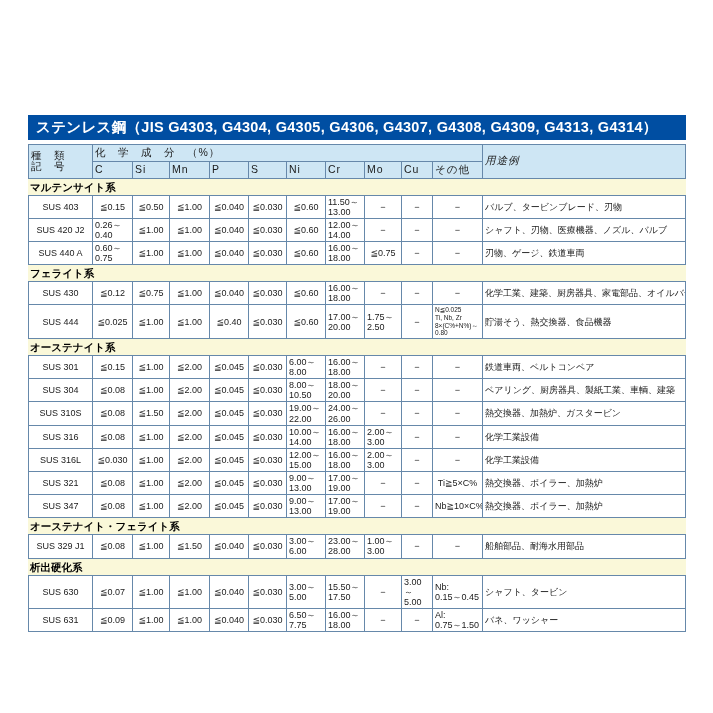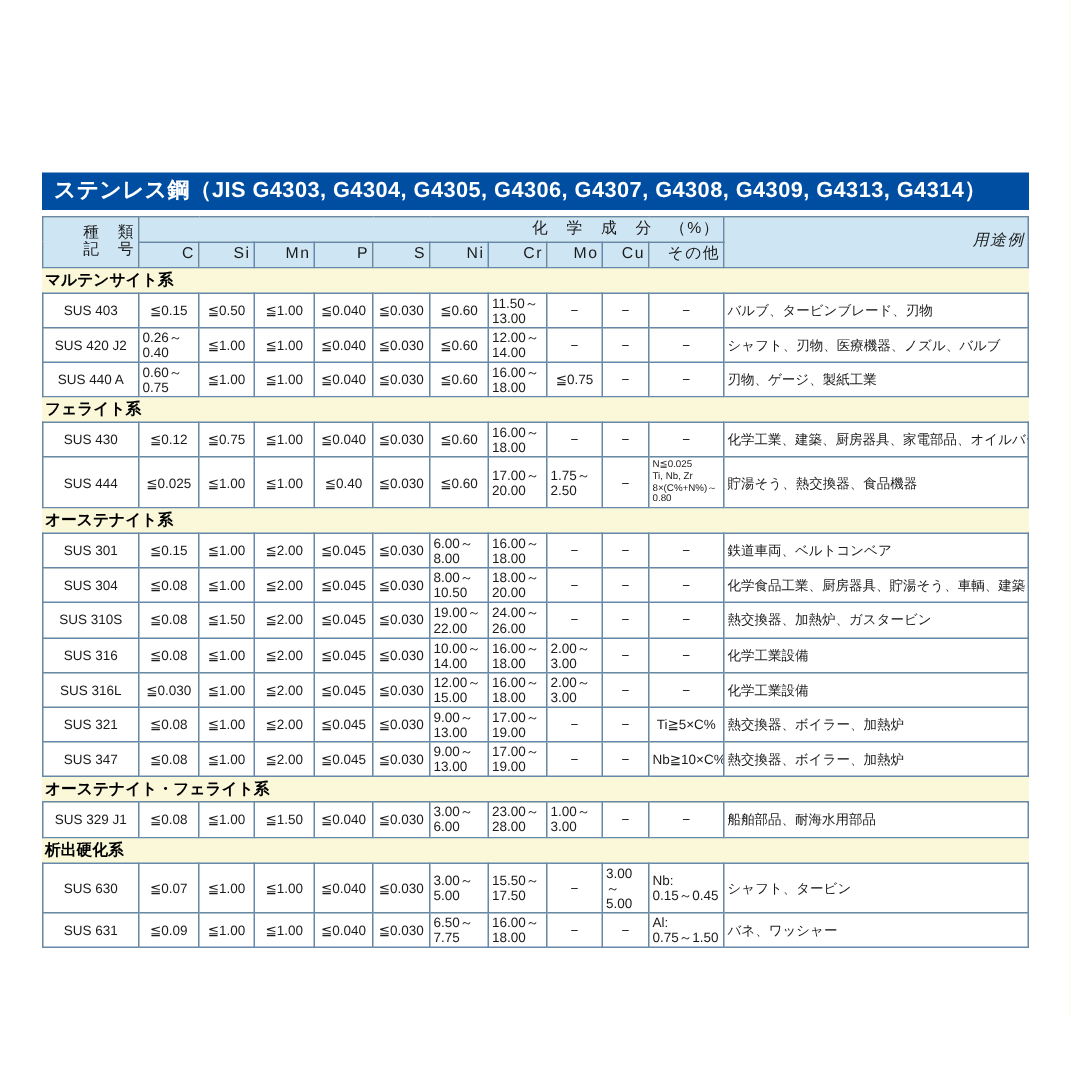--- a/index.html
+++ b/index.html
@@ -23,21 +23,21 @@
     letter-spacing:0.3px;white-space:nowrap;overflow:hidden;
   }
   .panel{background:var(--panel-bg);margin-top:4px;padding:0;}
   table.grid{border-collapse:collapse;table-layout:fixed;width:100%;}
   table.grid td{
     border:1px solid var(--border);
     font-size:9px;color:#1a1a1a;padding:1px 2px;line-height:1.12;
     overflow:hidden;vertical-align:middle;background:#ffffff;
   }
   table.hdr td{
-    background:var(--header-fill);text-align:right;
+    background:var(--header-fill);text-align:left;
     font-size:10.5px;padding:2px 2px;letter-spacing:1px;
   }
   td.typecell{white-space:pre-line;line-height:1.85;font-size:10.5px;}
   td.usagehead{letter-spacing:6px;font-style:italic;}
   .band{
     font-size:10.5px;font-weight:bold;color:#000;
     padding:2px 2px 1px 2px;line-height:1.25;background:var(--panel-bg);
   }
   table.rows td{height:20px;}
   td.code{
@@ -157,21 +157,21 @@
               <td class="val">≦1.00</td>
               <td class="val">≦1.00</td>
               <td class="val">≦0.040</td>
               <td class="val">≦0.030</td>
               <td class="val">≦0.60</td>
               <td class="rng">16.00～
 18.00</td>
               <td class="val">≦0.75</td>
               <td class="dash">−</td>
               <td class="dash">−</td>
-              <td class="usage">刃物、ゲージ、製紙工業</td>
+              <td class="usage">刃物、ゲージ、鉄道車両</td>
             </tr>
           </tbody>
         </table>
         <div class="band">フェライト系</div>
         <table class="grid rows">
           <colgroup>
             <col style="width: 64px;">
             <col style="width: 40px;">
             <col style="width: 37px;">
             <col style="width: 40px;">
@@ -260,21 +260,21 @@
               <td class="val">≦2.00</td>
               <td class="val">≦0.045</td>
               <td class="val">≦0.030</td>
               <td class="rng">8.00～
 10.50</td>
               <td class="rng">18.00～
 20.00</td>
               <td class="dash">−</td>
               <td class="dash">−</td>
               <td class="dash">−</td>
-              <td class="usage">化学食品工業、厨房器具、貯湯そう、車輌、建築</td>
+              <td class="usage">ベアリング、厨房器具、製紙工業、車輌、建築</td>
             </tr>
             <tr>
               <td class="code">SUS 310S</td>
               <td class="val">≦0.08</td>
               <td class="val">≦1.50</td>
               <td class="val">≦2.00</td>
               <td class="val">≦0.045</td>
               <td class="val">≦0.030</td>
               <td class="rng">19.00～
 22.00</td>

